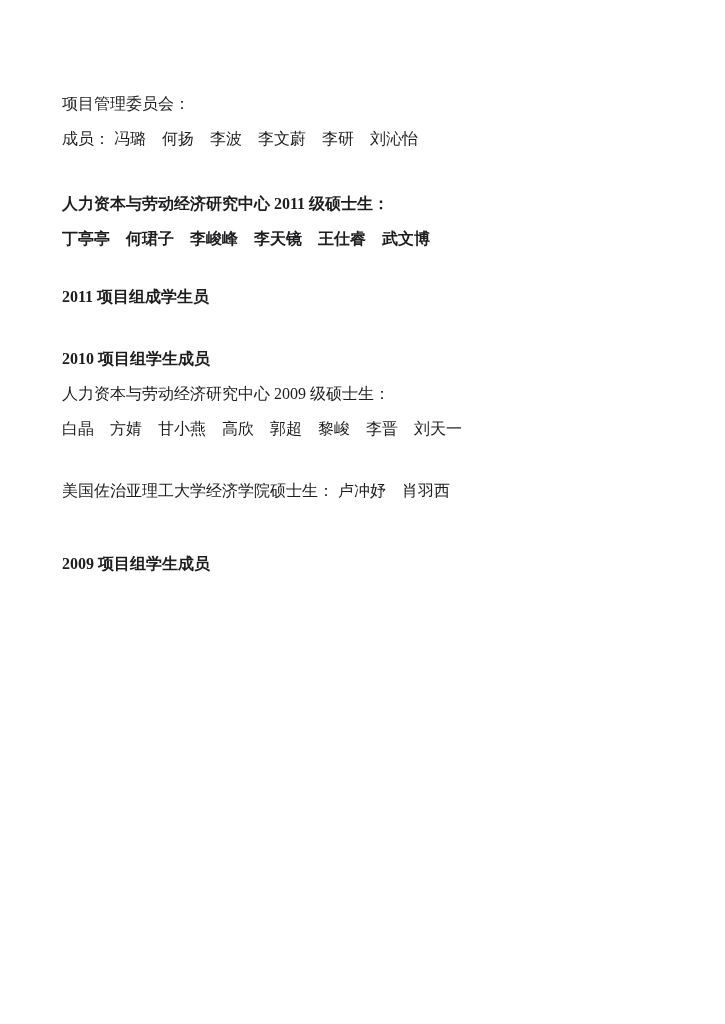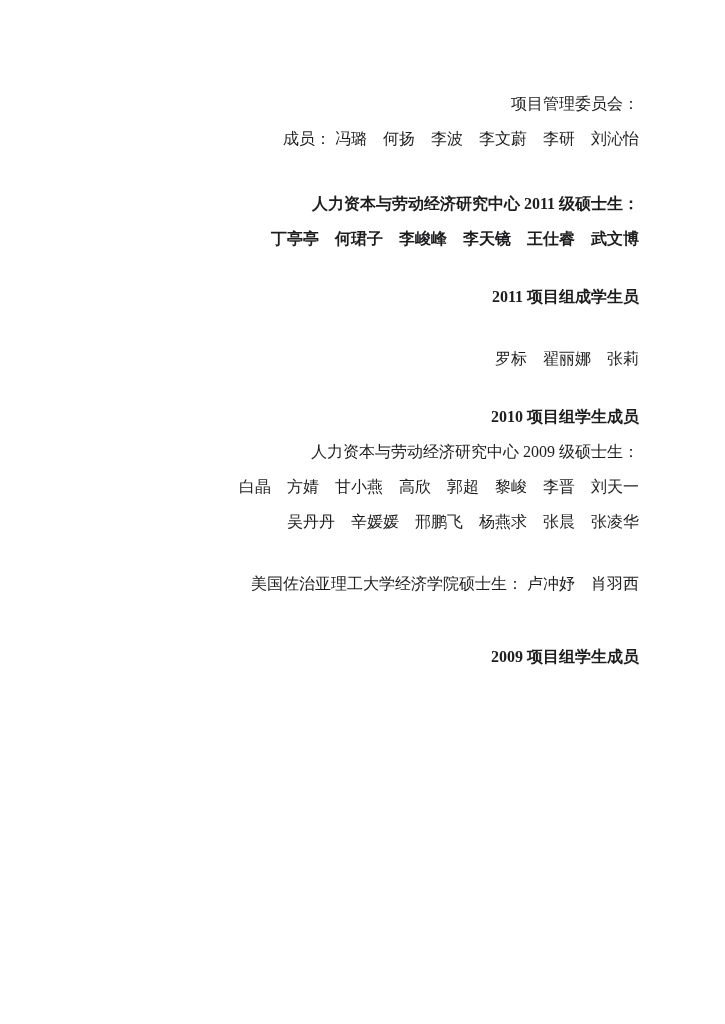--- a/index.html
+++ b/index.html
@@ -10,21 +10,20 @@
   .page {
     box-sizing: border-box;
     width: 725px;
     height: 1024px;
     background: #ffffff;
     padding: 86px 86px 0 62px;
     font-family: "Liberation Serif", "DejaVu Serif", serif;
     font-size: 16px;
     color: #1d1d1f;
     overflow: hidden;
-    text-align: right;
   }
   .line {
     margin: 0;
     line-height: 35px;
     white-space: nowrap;
   }
   .heading {
     margin: 0;
     font-size: 16px;
     font-weight: bold;
@@ -51,29 +50,27 @@
 
   <section class="mt30">
     <p class="line">人力资本与劳动经济研究中心 2011 级硕士生：</p>
     <p class="line">丁亭亭　何珺子　李峻峰　李天镜　王仕睿　武文博</p>
   </section>
 
   <h2 class="heading mt23">2011 项目组成学生员</h2>
 
 
   <section class="mt27">
-    <p class="line">罗标　翟丽娜　张莉</p>
   </section>
 
   <h2 class="heading mt23">2010 项目组学生成员</h2>
 
   <section>
     <p class="line">人力资本与劳动经济研究中心 2009 级硕士生：</p>
     <p class="line">白晶　方婧　甘小燕　高欣　郭超　黎峻　李晋　刘天一</p>
-    <p class="line">吴丹丹　辛媛媛　邢鹏飞　杨燕求　张晨　张凌华</p>
   </section>
 
 
   <section class="mt27">
     <p class="line"><span class="label">美国佐治亚理工大学经济学院硕士生：</span><span>卢冲妤　肖羽西</span></p>
   </section>
 
   <h2 class="heading mt38">2009 项目组学生成员</h2>
 
 </div>

